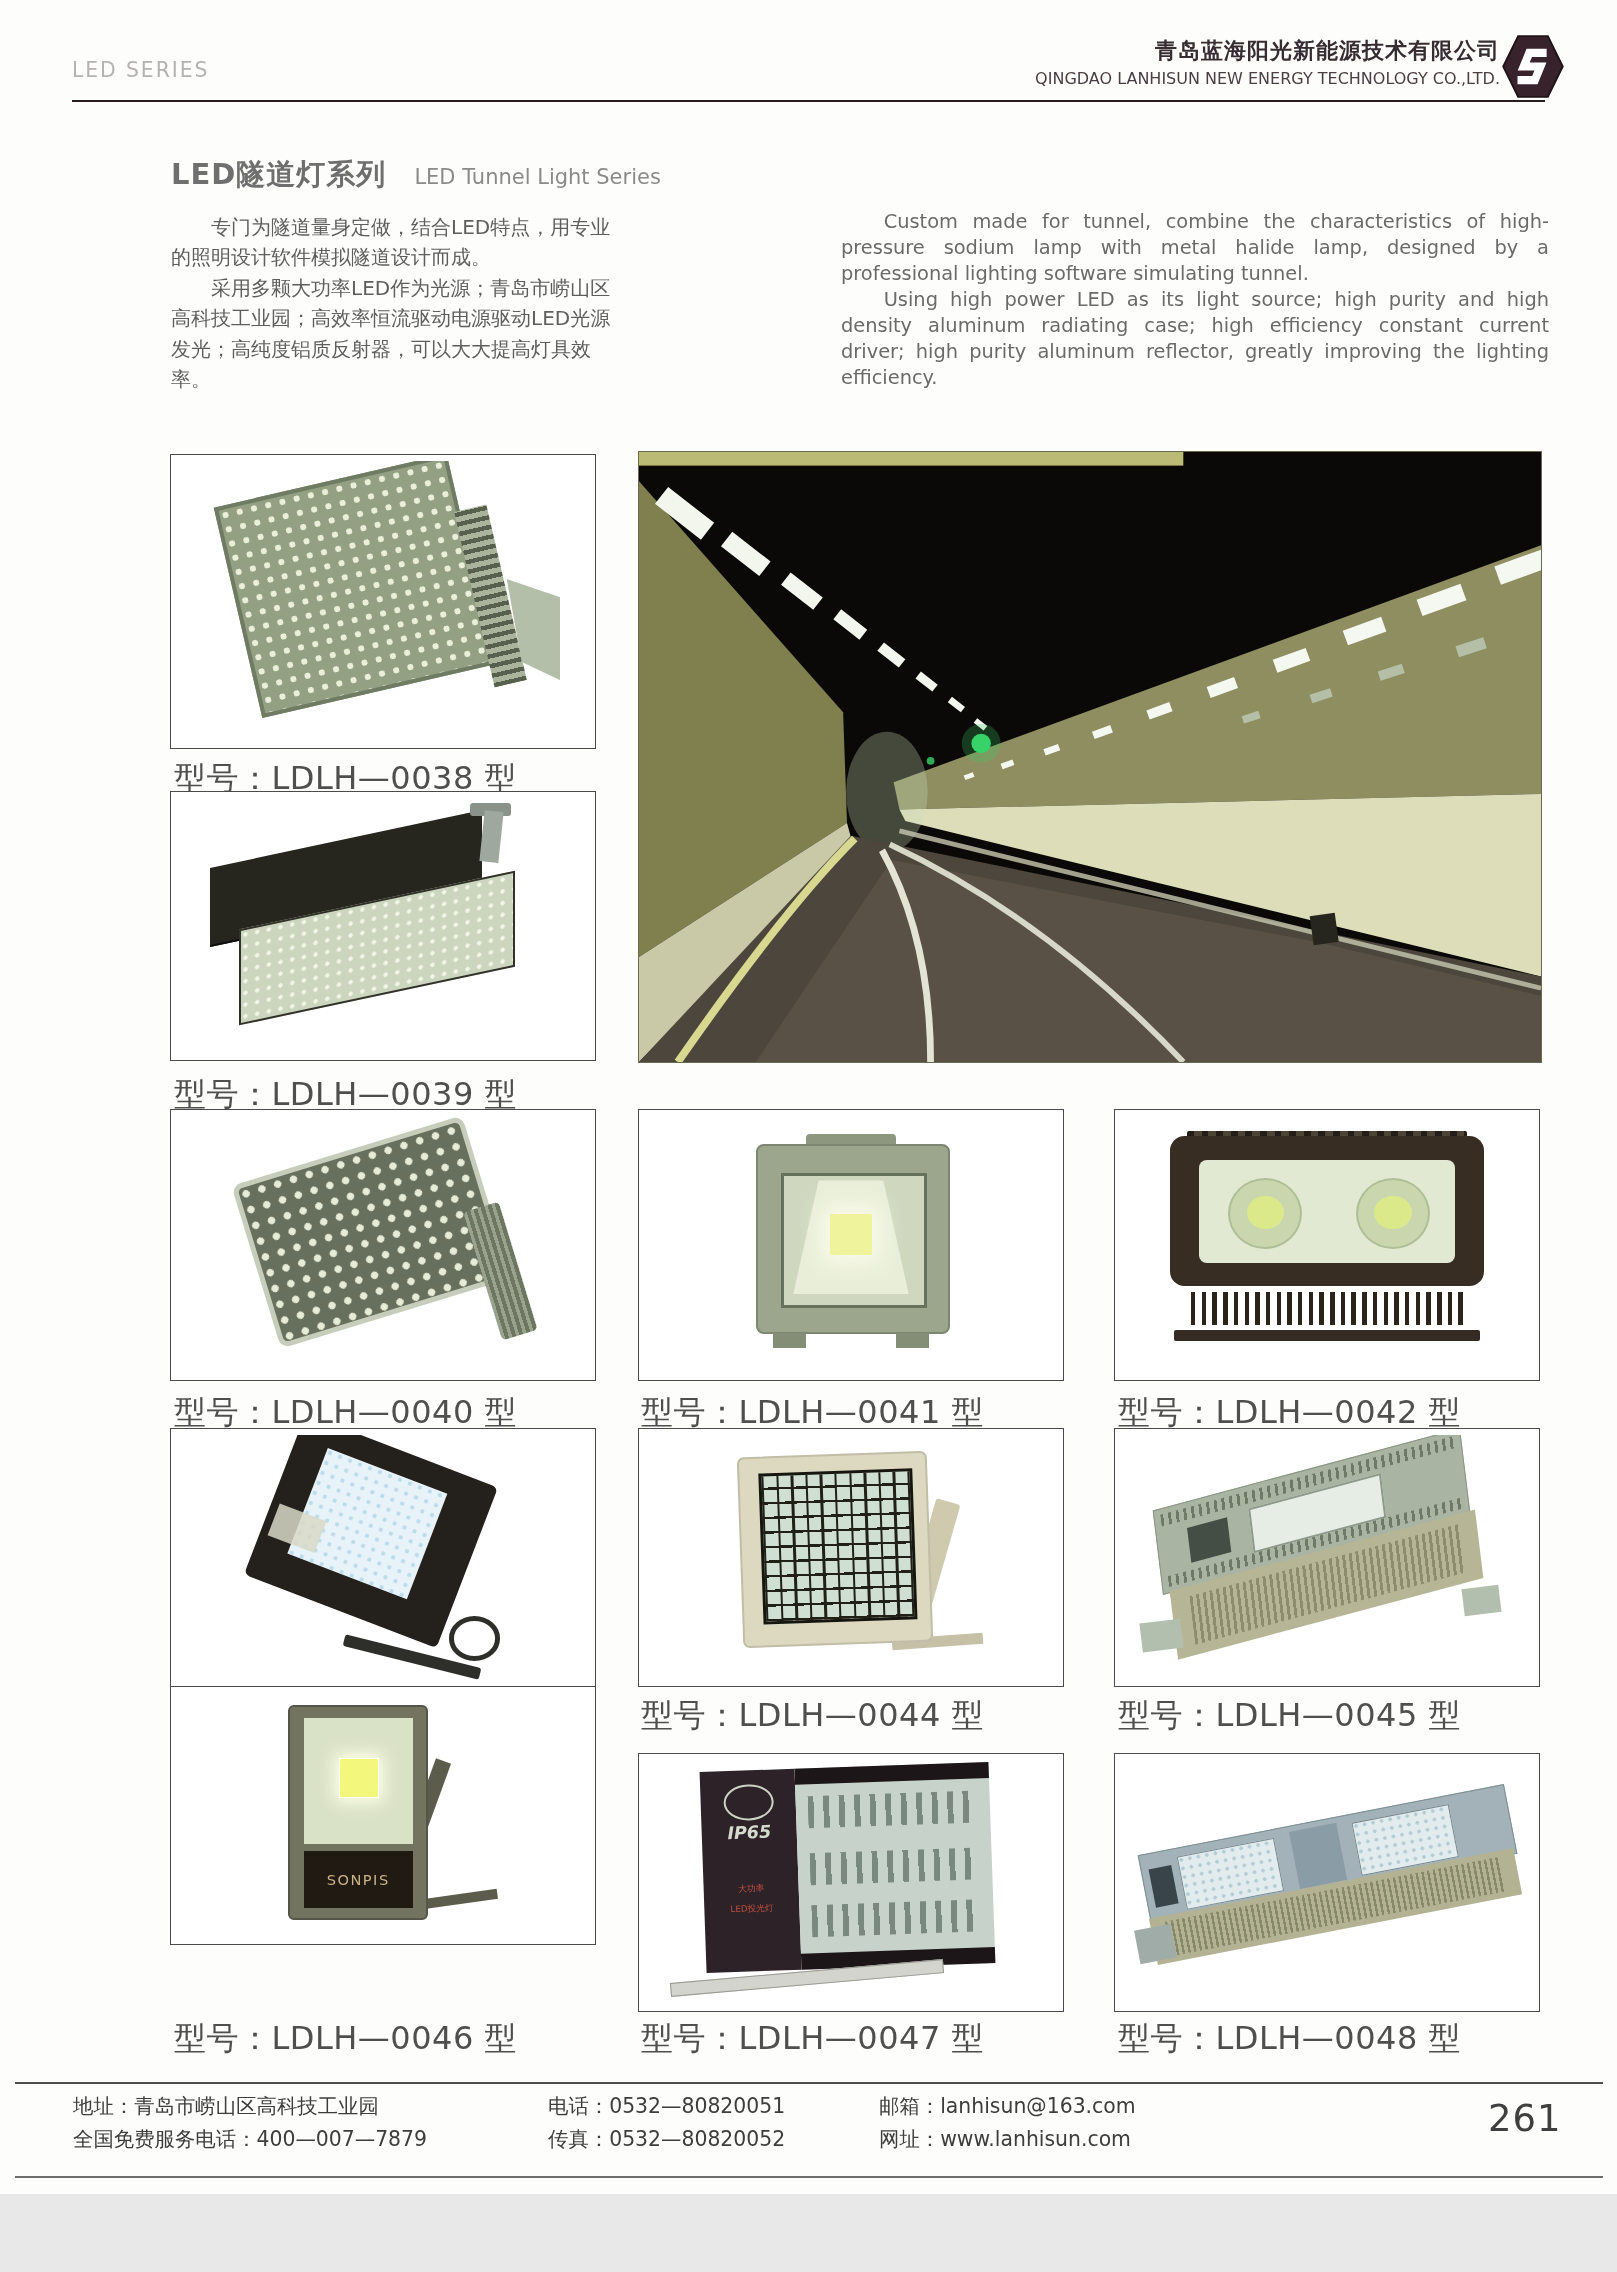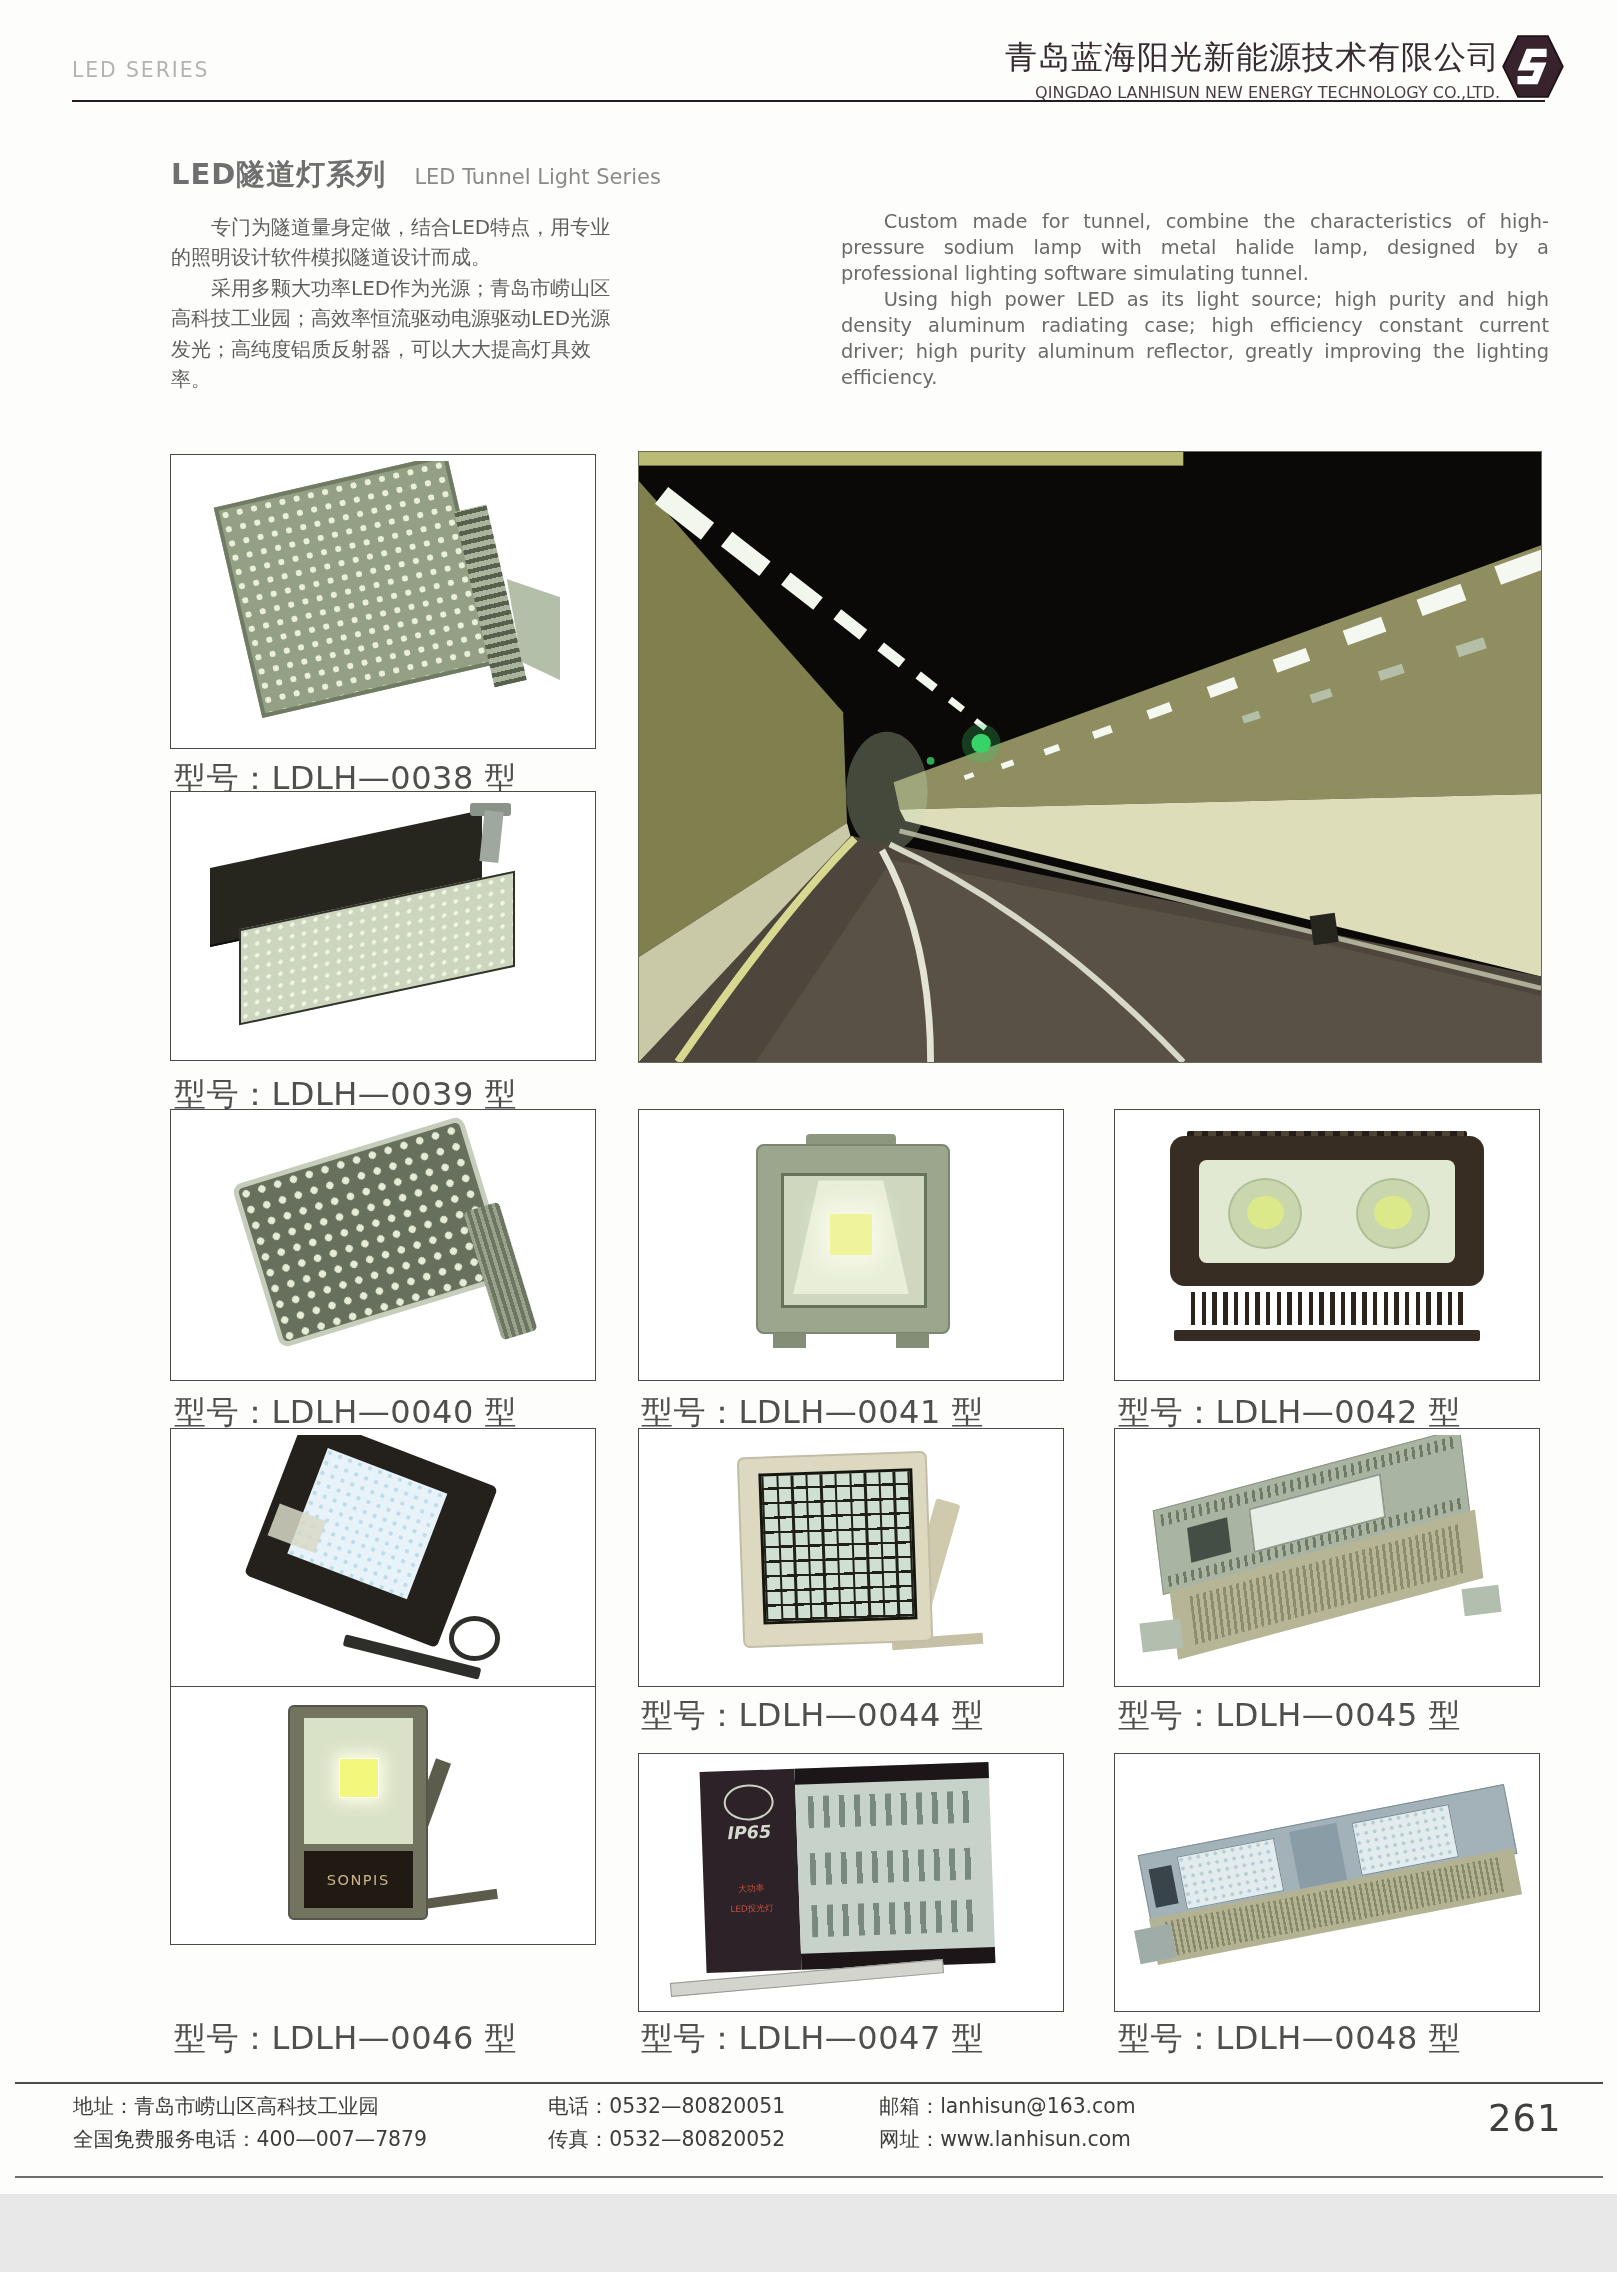--- a/index.html
+++ b/index.html
@@ -3,21 +3,21 @@
 <meta charset="utf-8">
 <style>
   html,body{margin:0;padding:0;background:#e8e8e8;}
   .page{position:relative;width:1617px;height:2194px;background:#fdfdfb;overflow:hidden;
         font-family:"DejaVu Sans","Liberation Sans",sans-serif;color:#444;}
   .abs{position:absolute;}
 
   
   .series-label{left:72px;top:58px;font-size:20.4px;letter-spacing:1.9px;color:#b5b2b2;}
   .company{right:117px;top:36px;text-align:right;}
-  .company-cn{font-size:32px;font-weight:normal;color:#372c32;letter-spacing:1px;}
+  .company-cn{font-size:22px;font-weight:bold;color:#372c32;letter-spacing:1px;}
   .company-en{font-size:16px;color:#4a3e44;margin-top:2.9px;letter-spacing:0px;}
   .logo{left:1502px;top:31px;width:62px;height:71px;}
   .header-rule{left:72px;top:100px;width:1473px;height:1.9px;background:#251b21;}
 
   
   .title-row{left:171px;top:155px;}
   .title-cn{font-size:29px;font-weight:bold;color:#6f6f6f;letter-spacing:1px;}
   .title-en{font-size:21px;color:#8a8a8a;margin-left:28px;}
   .cn-text{left:171px;top:212px;width:459px;font-size:20px;line-height:1.52;color:#5e5e5e;}
   .cn-text p{margin:0;text-indent:2em;}

